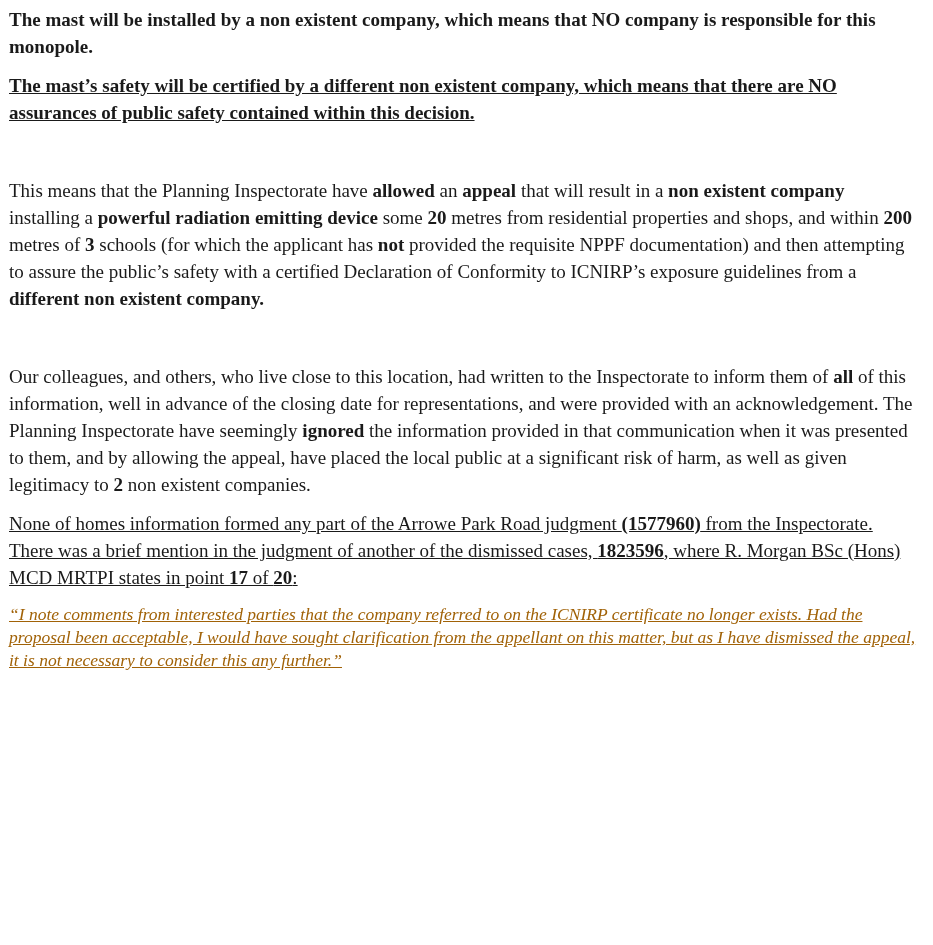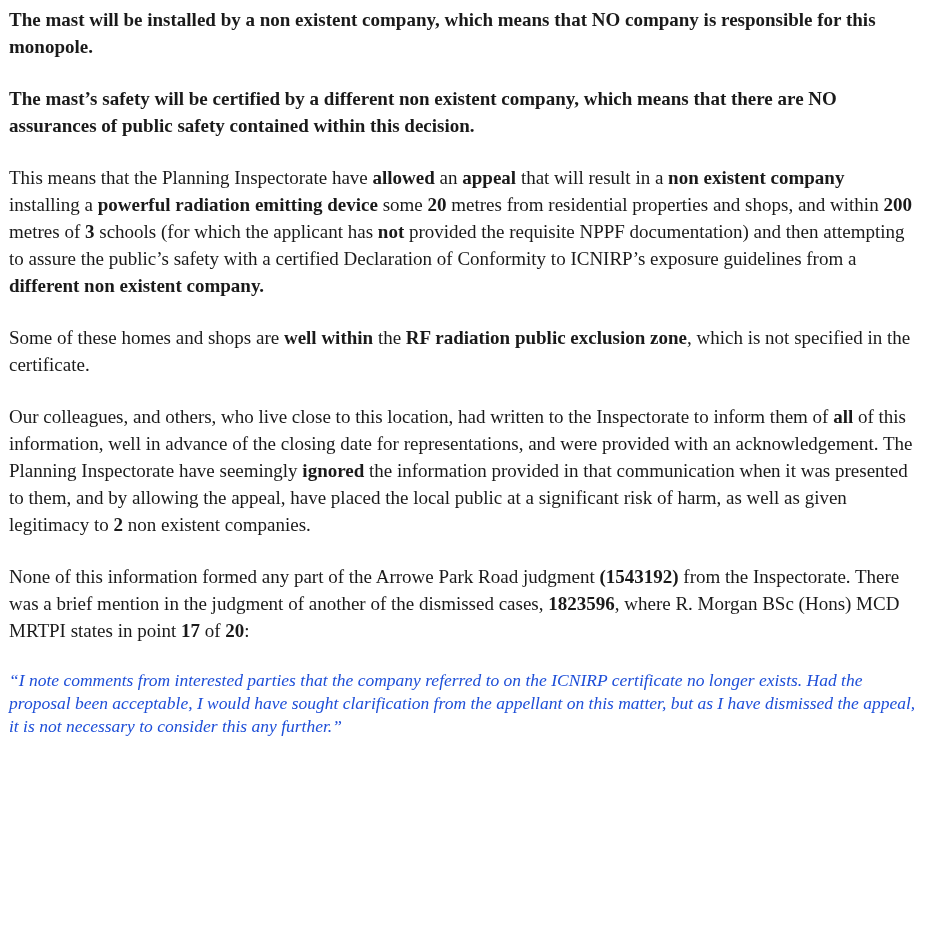--- a/index.html
+++ b/index.html
@@ -25,33 +25,32 @@
     line-height: 27px;
     font-weight: normal;
   }
   .para b {
     font-weight: bold;
   }
   .para.bold {
     font-weight: bold;
   }
   .gap-first { margin-top: 0; }
-  .gap-small { margin-top: 25px; }
-  .gap-large { margin-top: 25px; }
+  .gap-small { margin-top: 12px; text-decoration: underline; }
+  .gap-large { margin-top: 51px; }
   .para.quote {
     font-style: italic;
     font-size: 17.5px;
     line-height: 23px;
     color: #2E5CA6;
   }
 </style>
 </head>
 <body>
 
 <div class="doc" style="color: rgb(26, 26, 26);">
     <p class="para bold gap-first"><b>The mast will be installed by a non existent company, which means that NO company is responsible for this monopole.</b></p>
     <p class="para bold gap-small"><b>The mast’s safety will be certified by a different non existent company, which means that there are NO assurances of public safety contained within this decision.</b></p>
     <p class="para normal gap-large"><span>This means that the Planning Inspectorate have </span><b>allowed</b><span> an </span><b>appeal</b><span> that will result in a </span><b>non existent company</b><span> installing a </span><b>powerful radiation emitting device</b><span> some </span><b>20</b><span> metres from residential properties and shops, and within </span><b>200</b><span> metres of </span><b>3</b><span> schools (for which the applicant has </span><b>not</b><span> provided the requisite NPPF documentation) and then attempting to assure the public’s safety with a certified Declaration of Conformity to ICNIRP’s exposure guidelines from a </span><b>different non existent company.</b></p>
-    <p class="para normal gap-small"><span>Some of these homes and shops are </span><b>well within</b><span> the </span><b>RF radiation public exclusion zone</b><span>, which is not specified in the certificate.</span></p>
     <p class="para normal gap-large"><span>Our colleagues, and others, who live close to this location, had written to the Inspectorate to inform them of </span><b>all</b><span> of this information, well in advance of the closing date for representations, and were provided with an acknowledgement. The Planning Inspectorate have seemingly </span><b>ignored</b><span> the information provided in that communication when it was presented to them, and by allowing the appeal, have placed the local public at a significant risk of harm, as well as given legitimacy to </span><b>2</b><span> non existent companies.</span></p>
-    <p class="para normal gap-small"><span>None of this information formed any part of the Arrowe Park Road judgment </span><b>(1543192)</b><span> from the Inspectorate. There was a brief mention in the judgment of another of the dismissed cases, </span><b>1823596</b><span>, where R. Morgan BSc (Hons) MCD MRTPI states in point </span><b>17</b><span> of </span><b>20</b><span>:</span></p>
-    <p class="para quote gap-small" style="color: #1d4ed8;"><span>“I note comments from interested parties that the company referred to on the ICNIRP certificate no longer exists. Had the proposal been acceptable, I would have sought clarification from the appellant on this matter, but as I have dismissed the appeal, it is not necessary to consider this any further.”</span></p>
+    <p class="para normal gap-small"><span>None of homes information formed any part of the Arrowe Park Road judgment </span><b>(1577960)</b><span> from the Inspectorate. There was a brief mention in the judgment of another of the dismissed cases, </span><b>1823596</b><span>, where R. Morgan BSc (Hons) MCD MRTPI states in point </span><b>17</b><span> of </span><b>20</b><span>:</span></p>
+    <p class="para quote gap-small" style="color: #a16207;"><span>“I note comments from interested parties that the company referred to on the ICNIRP certificate no longer exists. Had the proposal been acceptable, I would have sought clarification from the appellant on this matter, but as I have dismissed the appeal, it is not necessary to consider this any further.”</span></p>
   </div>
 
 </body></html>

